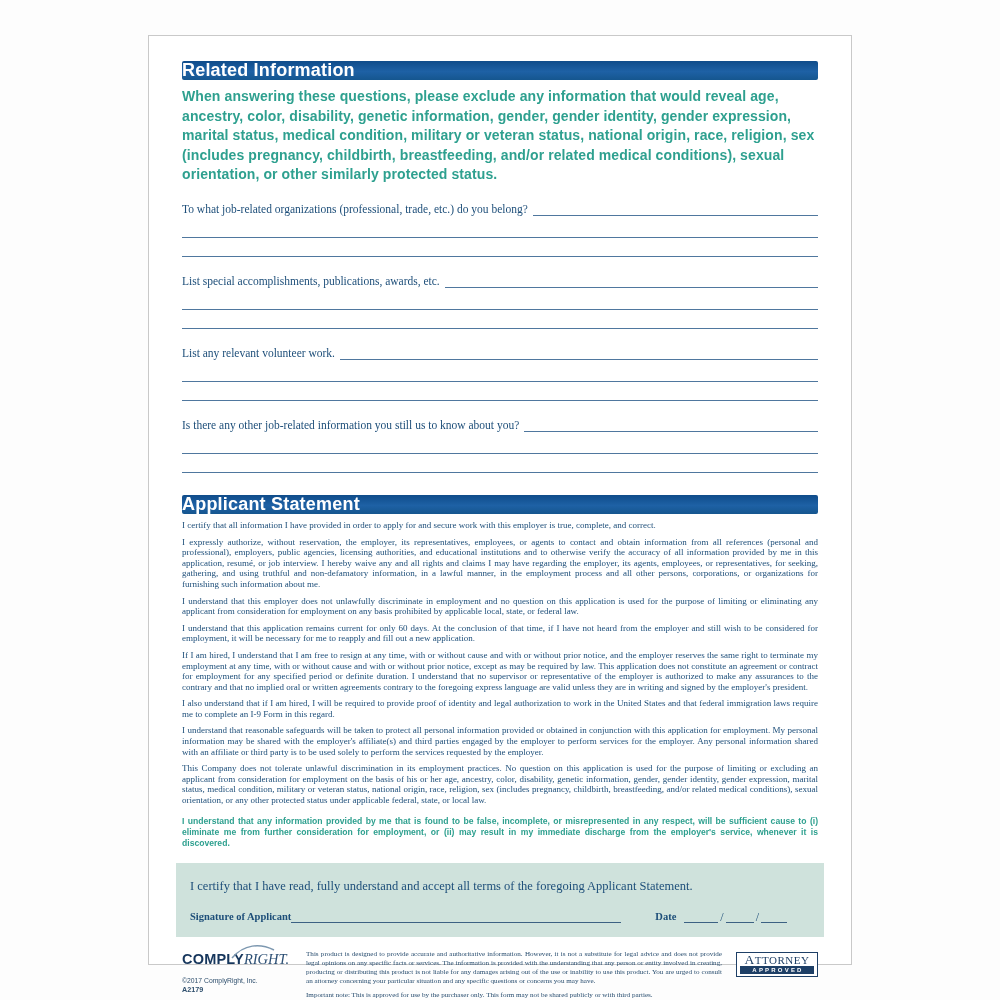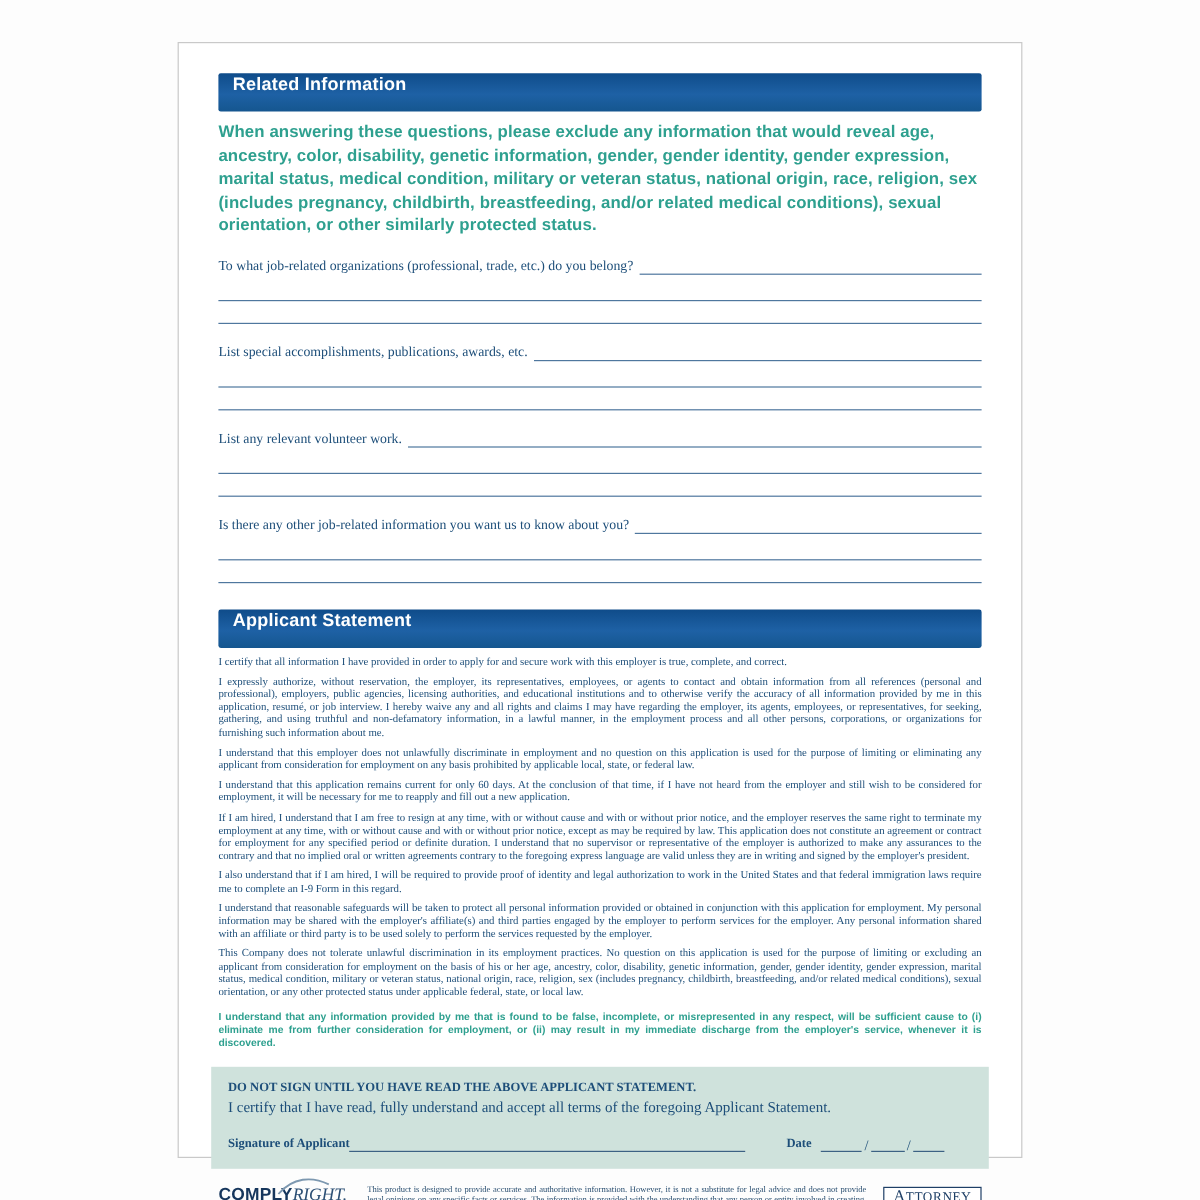--- a/index.html
+++ b/index.html
@@ -6,22 +6,22 @@
   html, body { width: 1000px; height: 1000px; background: #fdfdfd; overflow: hidden;
                font-family: "Liberation Serif", serif; }
   .sheet {
     position: absolute; left: 148px; top: 35px; width: 704px; height: 930px;
     background: #ffffff; border: 1px solid #c9c9c9; padding: 25px 33px 0 33px;
   }
   
   .bar {
     background: linear-gradient(180deg, #0f4c8a 0%, #1e61a5 55%, #15568f 100%);
     border-radius: 2px; color: #ffffff; font-family: "Liberation Sans", sans-serif;
-    font-weight: bold; font-size: 15px; line-height: 19px; height: 32px;
-    padding-left: 12px; letter-spacing: 0.2px;
+    font-weight: bold; font-size: 18px; line-height: 19px; height: 19px;
+    letter-spacing: 0.2px;
   }
   
   .notice {
     margin-top: 7px; color: #2ea08f; font-family: "Liberation Sans", sans-serif;
     font-size: 14px; line-height: 1.4; font-weight: bold; letter-spacing: 0.1px;
   }
   
   .q-group { margin-top: 15px; }
   .q-row { display: flex; align-items: center; height: 18px; }
   .q-label { color: #1d4e79; font-size: 11.5px; white-space: nowrap; padding-right: 5px; }
@@ -111,41 +111,40 @@
     <div class="q-row">
       <span class="q-label">List any relevant volunteer work.</span>
       <span class="line"></span>
     </div>
     <div class="rule"></div>
     <div class="rule"></div>
   </div>
 
   <div class="q-group">
     <div class="q-row">
-      <span class="q-label">Is there any other job-related information you want us to know about you?</span>
+      <span class="q-label">Is there any other job-related information you still us to know about you?</span>
       <span class="line"></span>
     </div>
     <div class="rule"></div>
     <div class="rule"></div>
   </div>
 
   <div class="bar stmt-bar">Applicant Statement</div>
 
   <p class="para">I certify that all information I have provided in order to apply for and secure work with this employer is true, complete, and correct.</p>
   <p class="para">I expressly authorize, without reservation, the employer, its representatives, employees, or agents to contact and obtain information from all references (personal and professional), employers, public agencies, licensing authorities, and educational institutions and to otherwise verify the accuracy of all information provided by me in this application, resumé, or job interview. I hereby waive any and all rights and claims I may have regarding the employer, its agents, employees, or representatives, for seeking, gathering, and using truthful and non-defamatory information, in a lawful manner, in the employment process and all other persons, corporations, or organizations for furnishing such information about me.</p>
   <p class="para">I understand that this employer does not unlawfully discriminate in employment and no question on this application is used for the purpose of limiting or eliminating any applicant from consideration for employment on any basis prohibited by applicable local, state, or federal law.</p>
   <p class="para">I understand that this application remains current for only 60 days. At the conclusion of that time, if I have not heard from the employer and still wish to be considered for employment, it will be necessary for me to reapply and fill out a new application.</p>
   <p class="para">If I am hired, I understand that I am free to resign at any time, with or without cause and with or without prior notice, and the employer reserves the same right to terminate my employment at any time, with or without cause and with or without prior notice, except as may be required by law. This application does not constitute an agreement or contract for employment for any specified period or definite duration. I understand that no supervisor or representative of the employer is authorized to make any assurances to the contrary and that no implied oral or written agreements contrary to the foregoing express language are valid unless they are in writing and signed by the employer's president.</p>
   <p class="para">I also understand that if I am hired, I will be required to provide proof of identity and legal authorization to work in the United States and that federal immigration laws require me to complete an I-9 Form in this regard.</p>
   <p class="para">I understand that reasonable safeguards will be taken to protect all personal information provided or obtained in conjunction with this application for employment. My personal information may be shared with the employer's affiliate(s) and third parties engaged by the employer to perform services for the employer. Any personal information shared with an affiliate or third party is to be used solely to perform the services requested by the employer.</p>
   <p class="para bold">This Company does not tolerate unlawful discrimination in its employment practices. No question on this application is used for the purpose of limiting or excluding an applicant from consideration for employment on the basis of his or her age, ancestry, color, disability, genetic information, gender, gender identity, gender expression, marital status, medical condition, military or veteran status, national origin, race, religion, sex (includes pregnancy, childbirth, breastfeeding, and/or related medical conditions), sexual orientation, or any other protected status under applicable federal, state, or local law.</p>
   <p class="para teal">I understand that any information provided by me that is found to be false, incomplete, or misrepresented in any respect, will be sufficient cause to (i) eliminate me from further consideration for employment, or (ii) may result in my immediate discharge from the employer's service, whenever it is discovered.</p>
 
   <div class="sig-box">
-    <div class="sig-warning">DO NOT SIGN UNTIL YOU HAVE READ THE ABOVE APPLICANT STATEMENT.</div>
     <div class="sig-certify">I certify that I have read, fully understand and accept all terms of the foregoing Applicant Statement.</div>
     <div class="sig-row">
       <span class="sig-label">Signature of Applicant</span>
       <span class="sig-line"></span>
       <span class="date-label">Date</span>
       <span class="date-seg a"></span>
       <span class="slash">/</span>
       <span class="date-seg b"></span>
       <span class="slash">/</span>
       <span class="date-seg c"></span>

